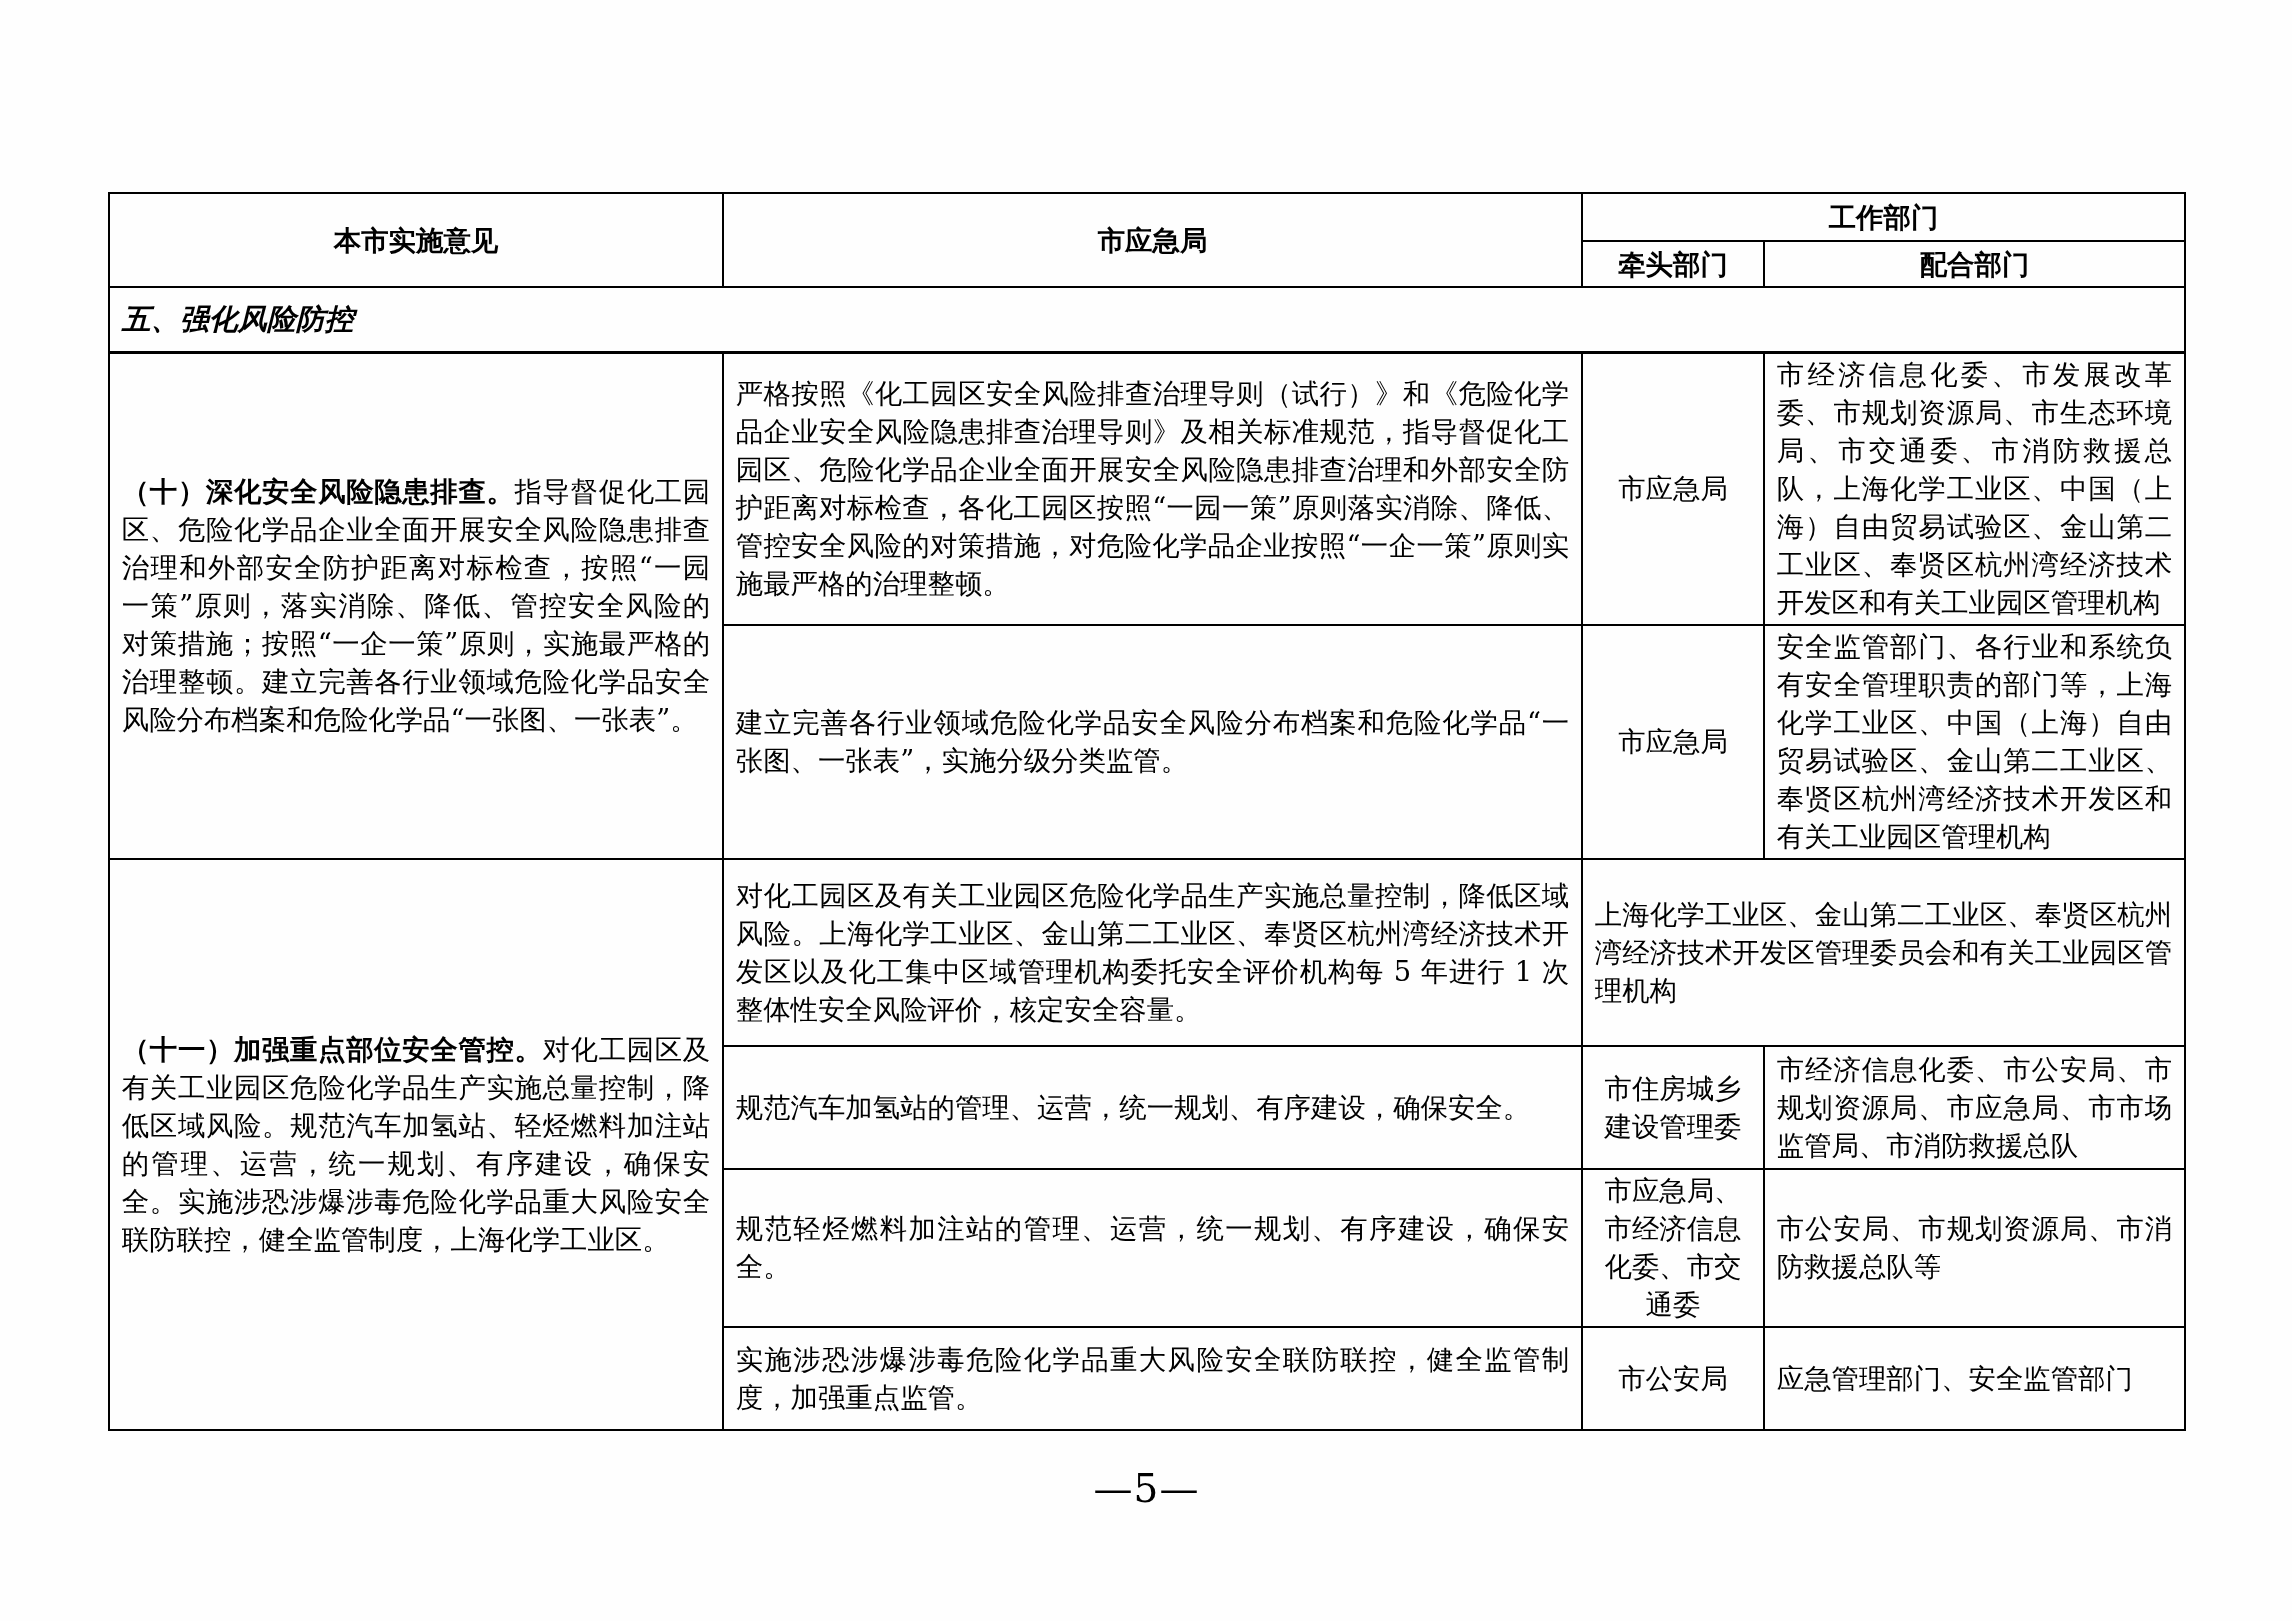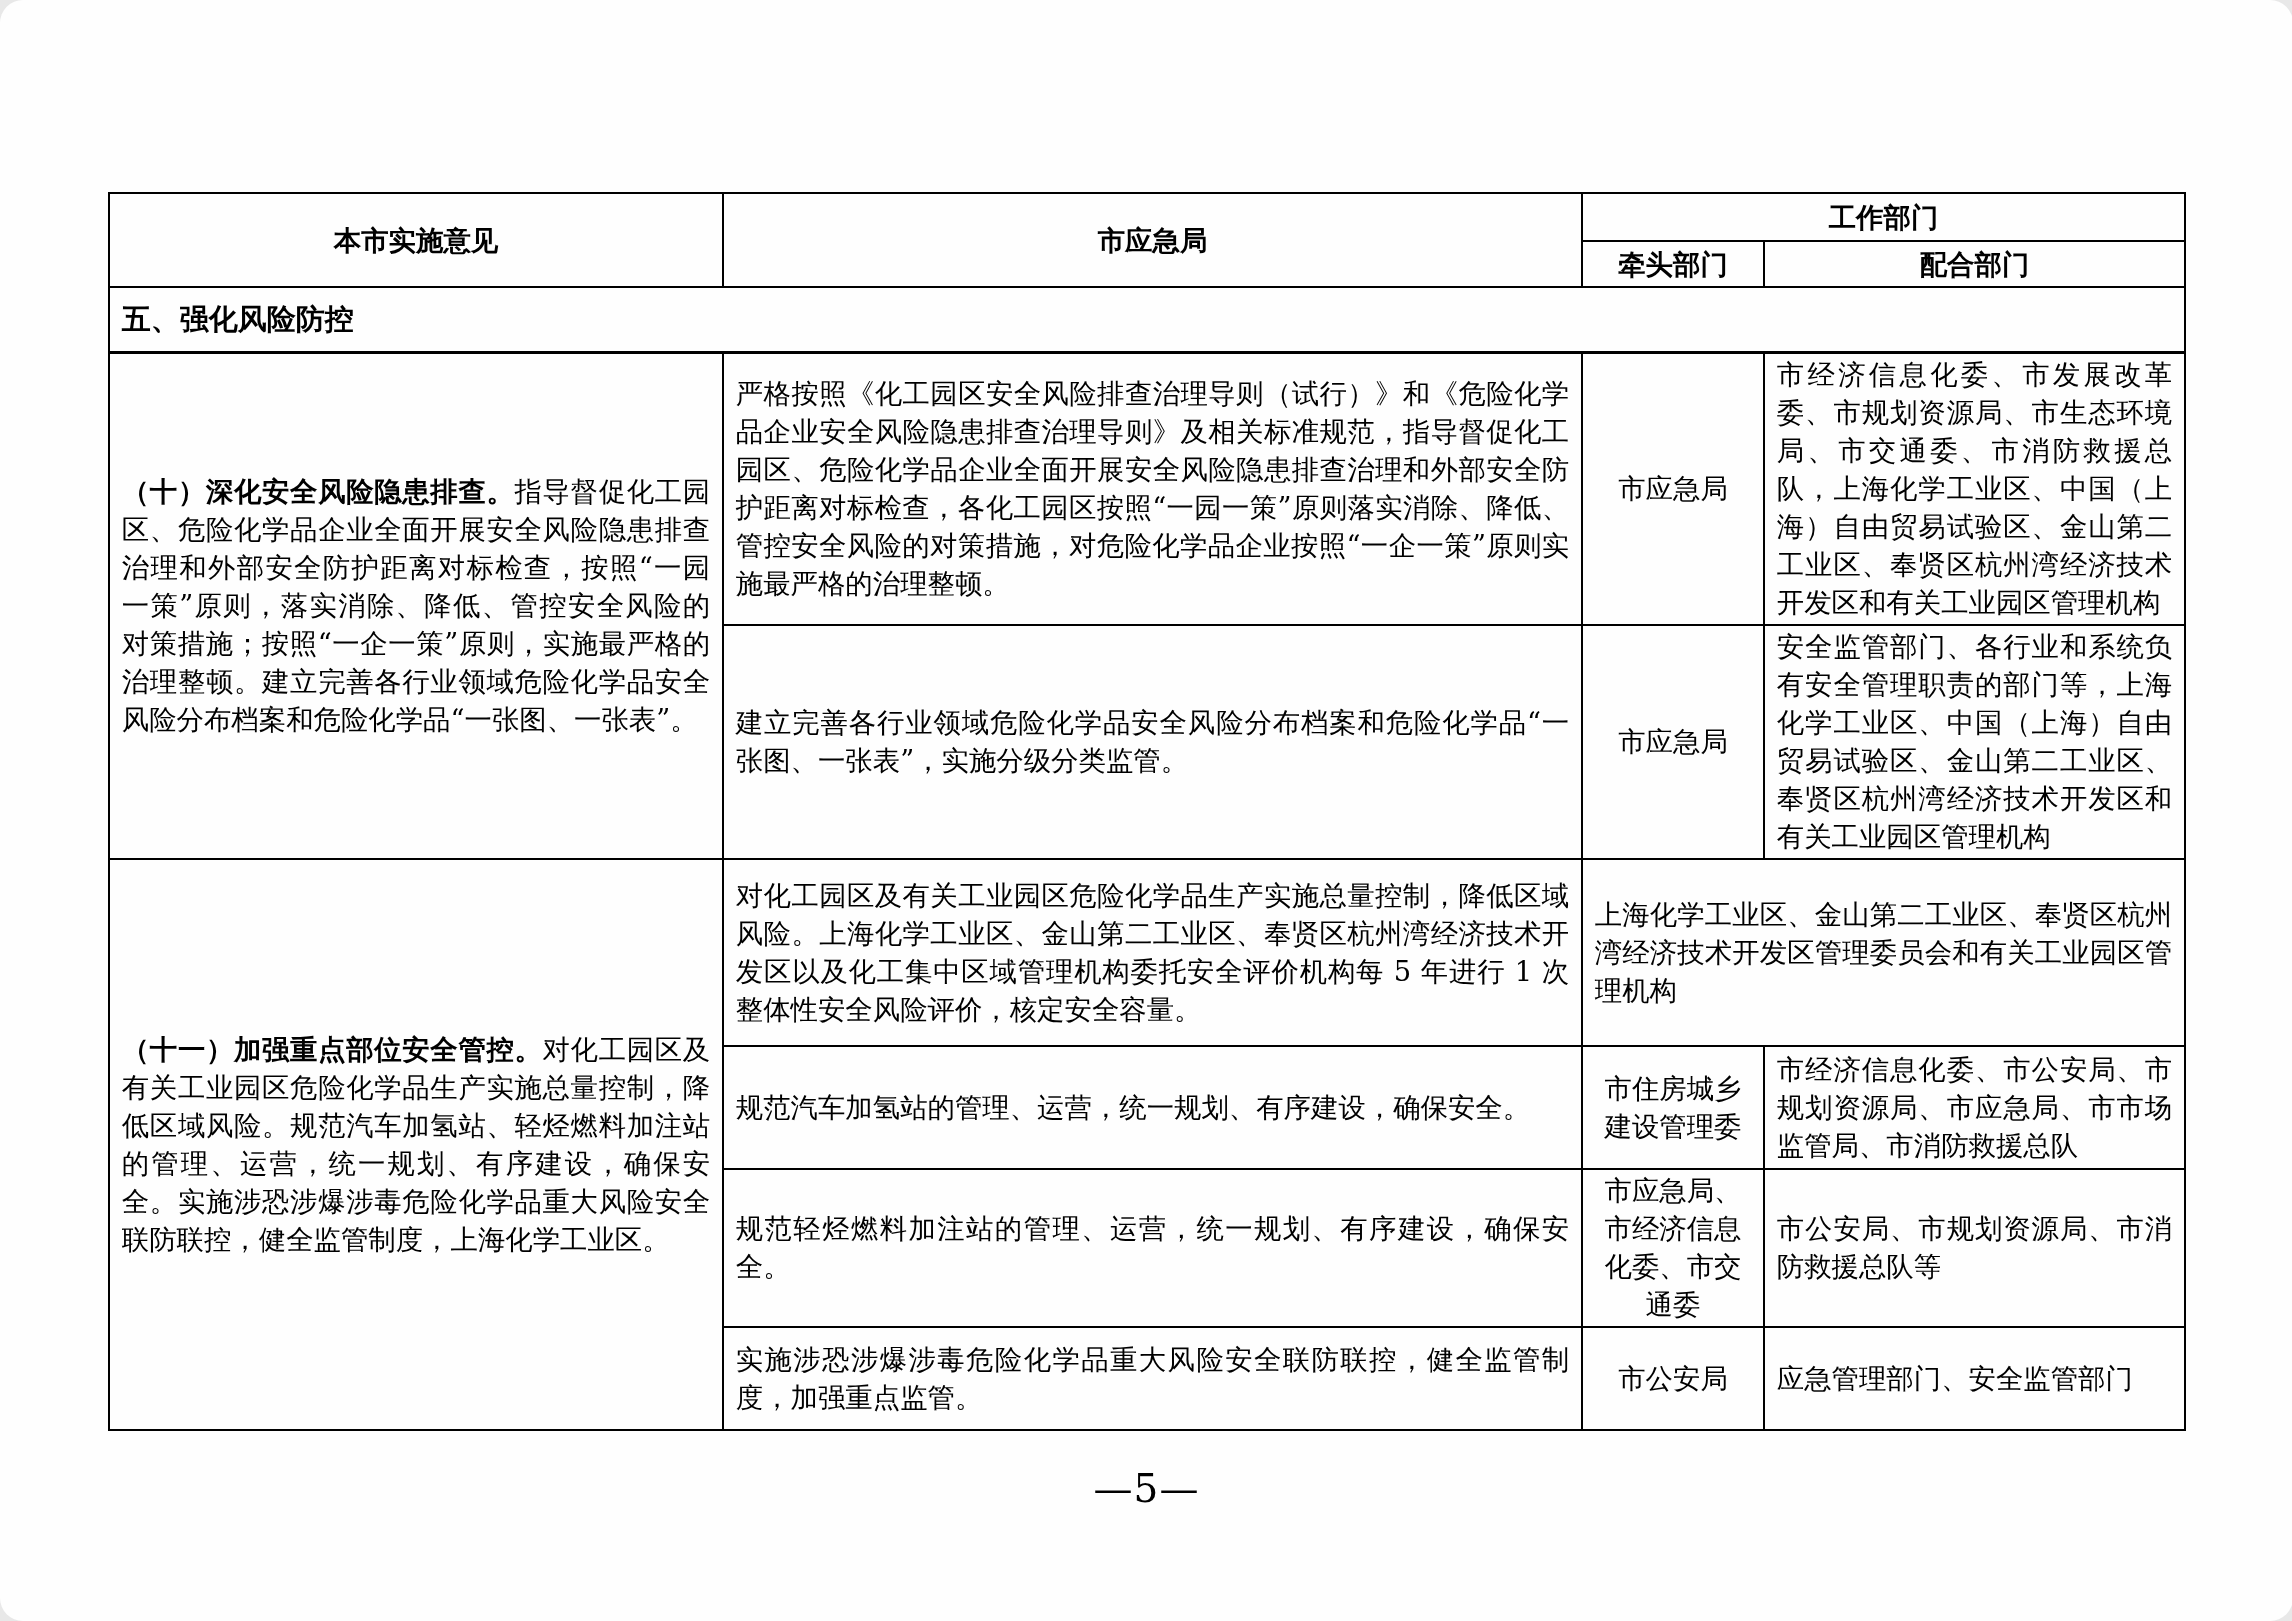--- a/index.html
+++ b/index.html
@@ -3,21 +3,20 @@
 <meta charset="utf-8">
 <style>
   html,body{margin:0;padding:0;background:#e8e8e8;}
   .page{
     position:relative;
     width:2293px;height:1621px;
     background:#fefefe;
     color:#000;
     font-family:"DejaVu Serif","Liberation Serif",serif;
     overflow:hidden;
-    border-radius:23px;
   }
   table.doc{
     position:absolute;left:108px;top:192px;
     width:2076px;height:1214px;
     border-collapse:collapse;
     table-layout:fixed;
     border:2.9px solid #000;
   }
   table.doc th, table.doc td{
     border:2px solid #000;
@@ -33,20 +32,21 @@
   tr.hrow1{height:48px;}
   tr.hrow2{height:46px;}
   tr.hrow2 th{border-bottom:2.9px solid #000;}
   th.span-h{border-bottom:2.9px solid #000;}
   
   tr.section{height:65px;}
   tr.section td{
     font-weight:700;font-size:29px;text-align:left;
     border-top:2.9px solid #000;border-bottom:3.9px solid #000;
     padding-left:11.8px;
+    font-style:italic;
   }
   
   tr.r1{height:273px;}
   tr.r2{height:230px;}
   tr.r3{height:187px;}
   tr.r4{height:123px;}
   tr.r5{height:127px;}
   tr.r6{height:103px;}
   tr.blockdiv td{border-top:2.9px solid #000;}
   td.opinion{

